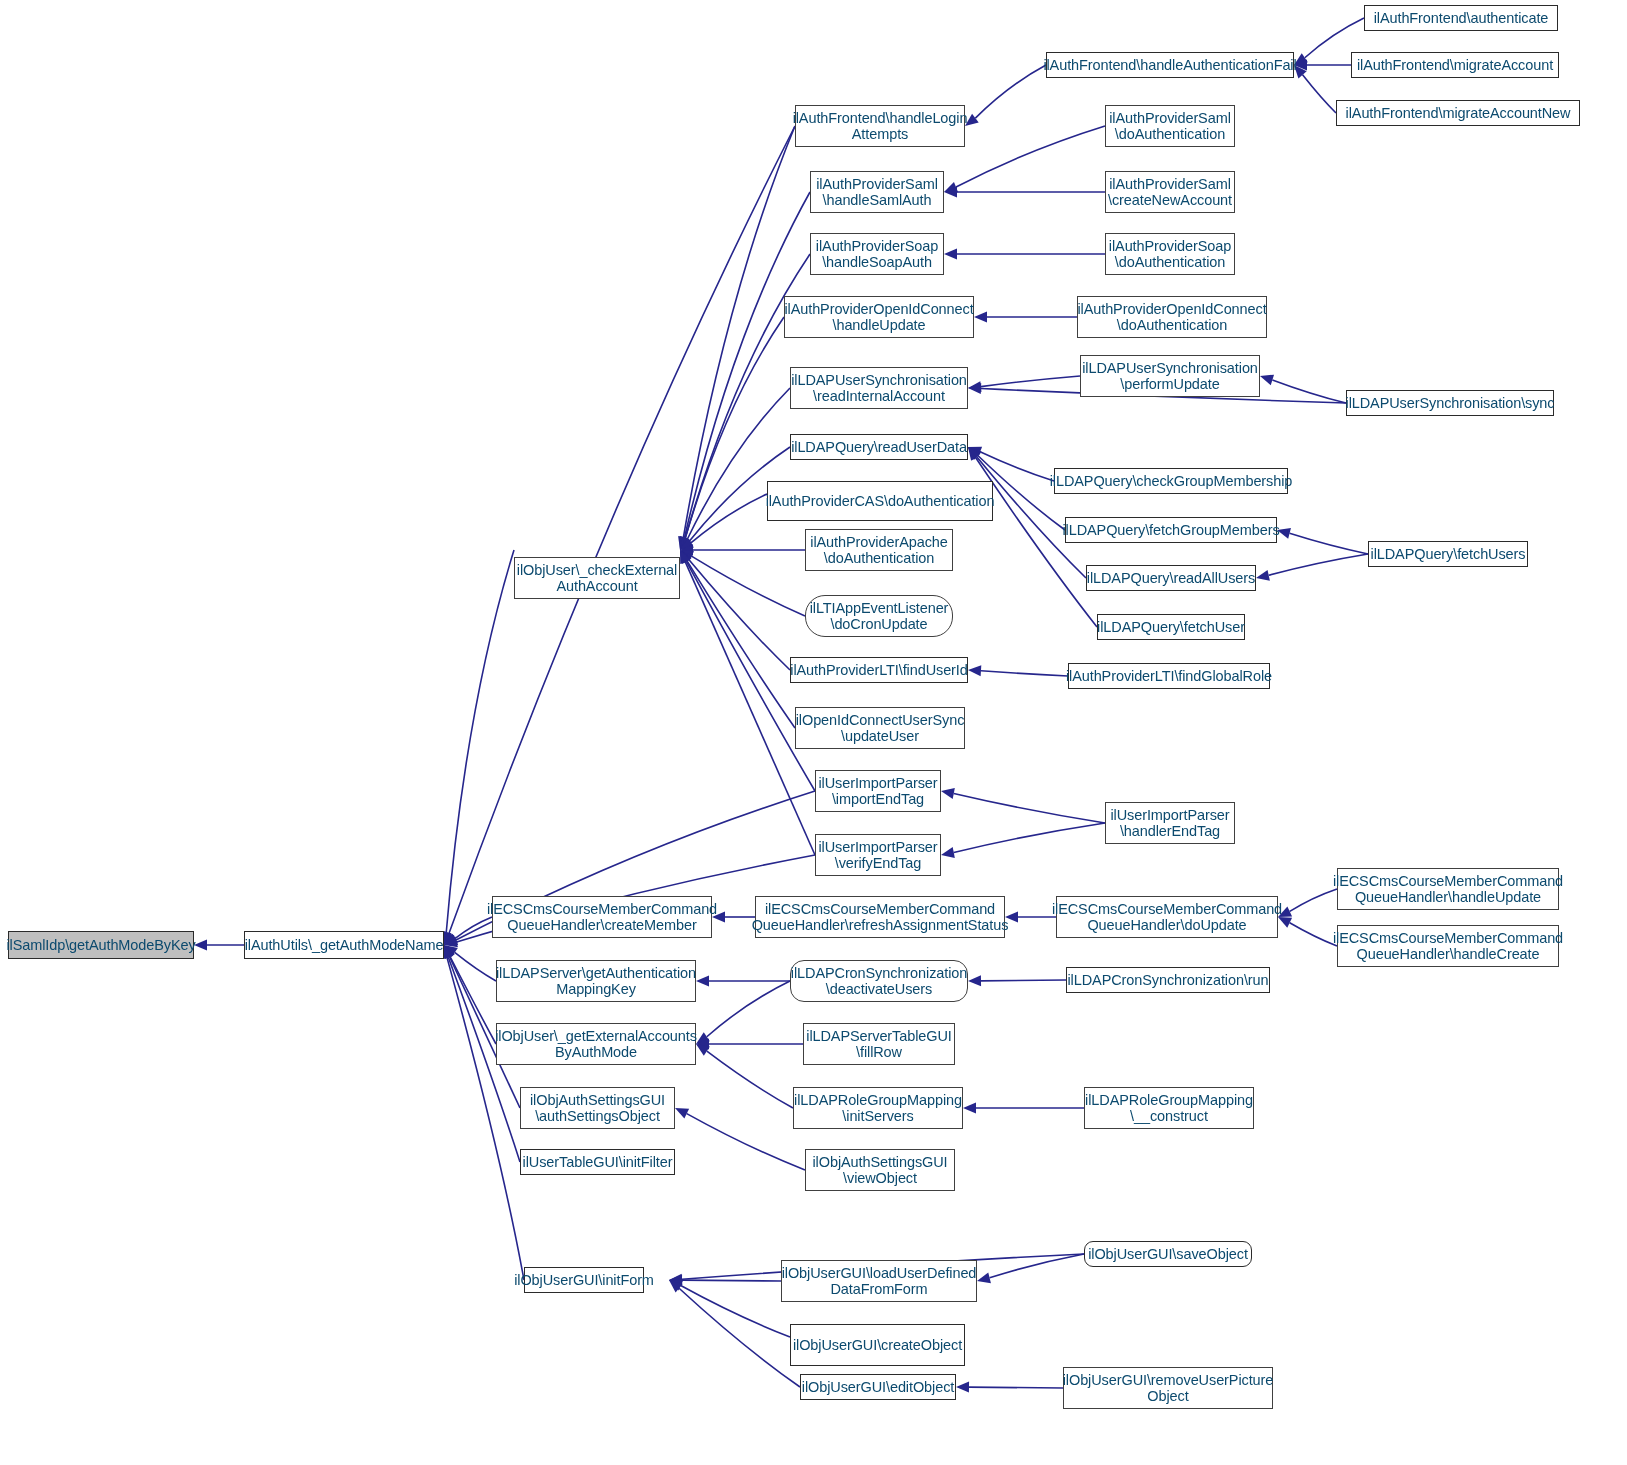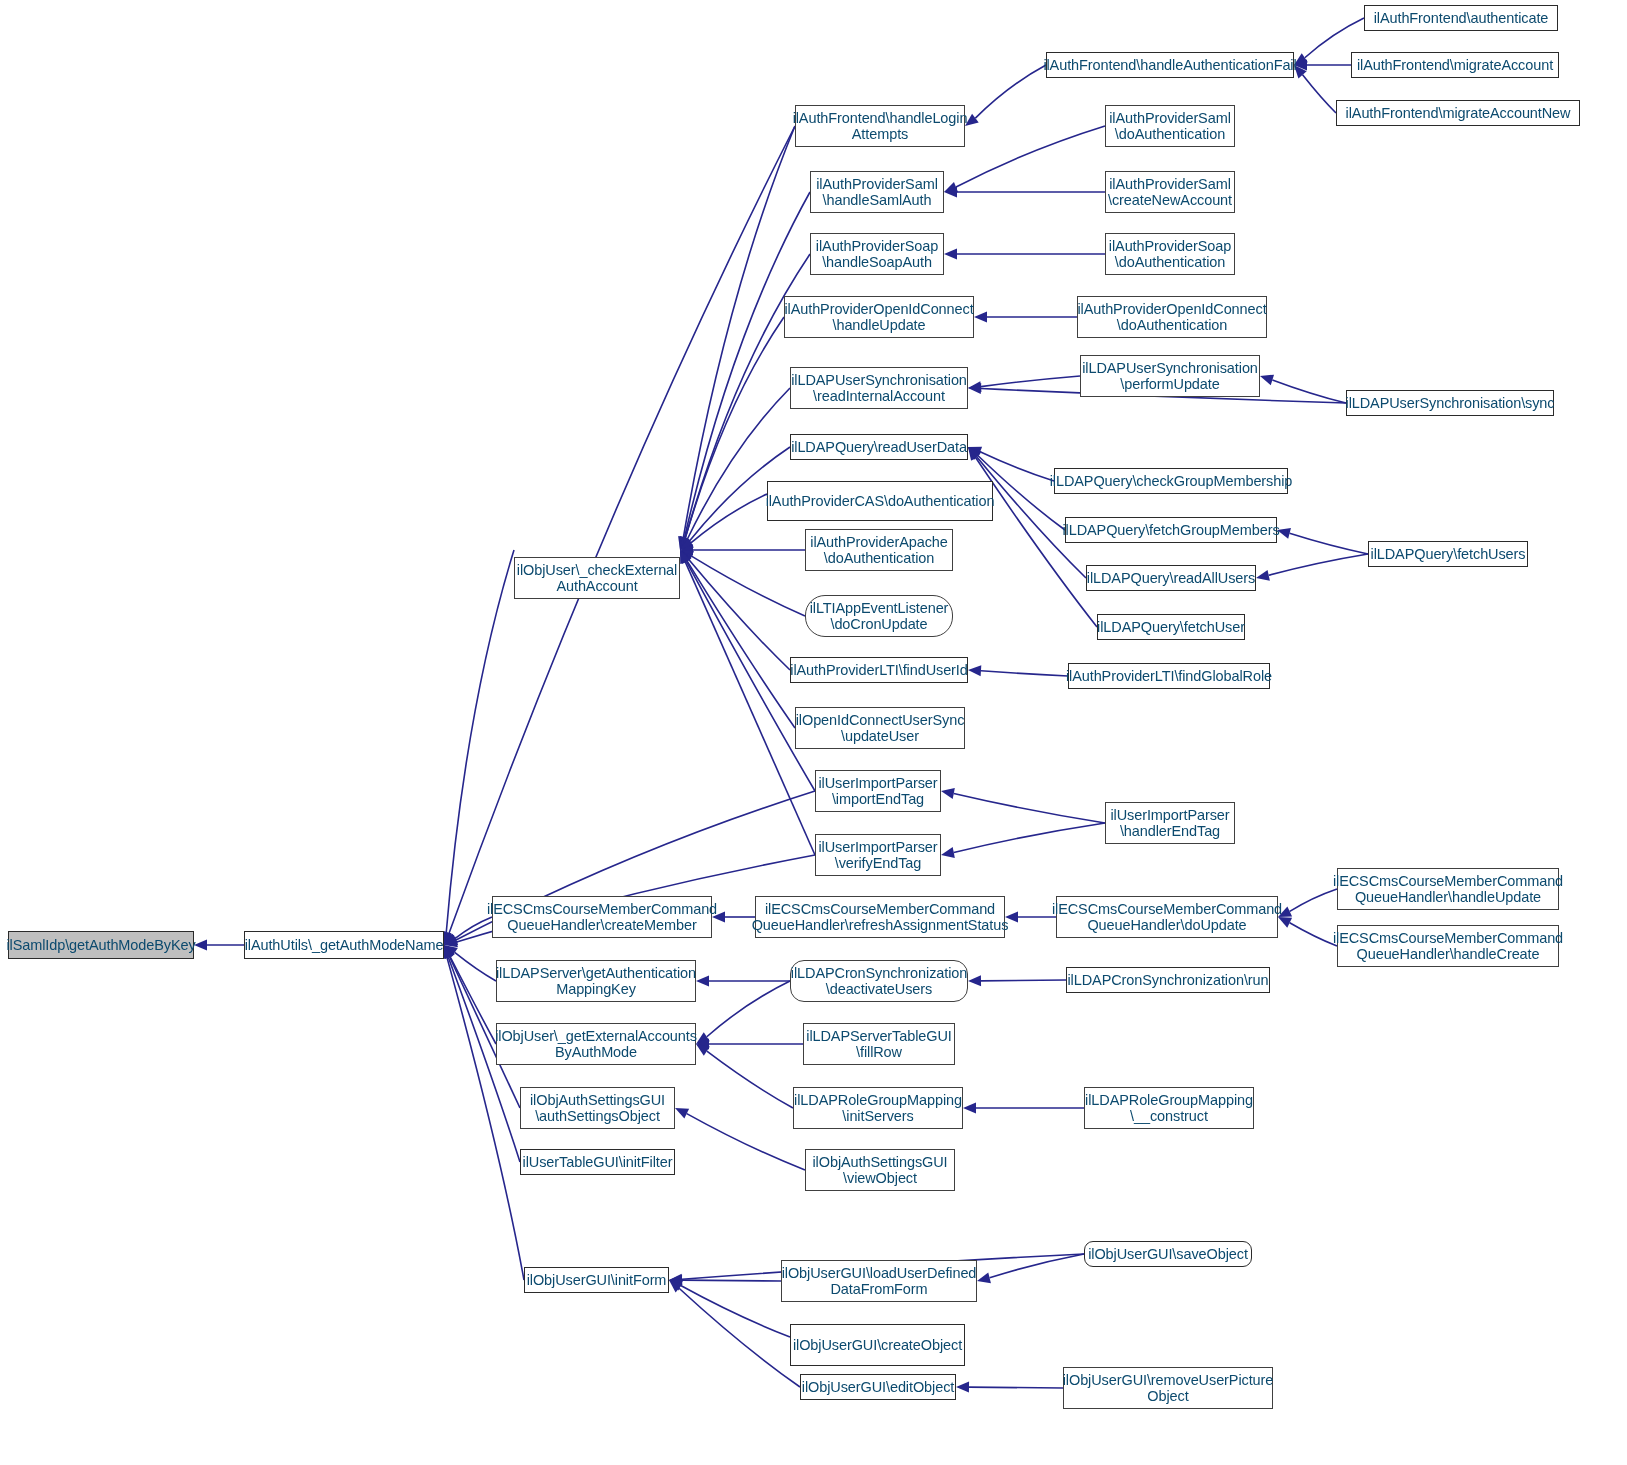--- a/index.html
+++ b/index.html
@@ -221,21 +221,21 @@
 \fillRow</div>
       <div class="node" style="left: 520px; top: 1087px; width: 155px; height: 42px;">ilObjAuthSettingsGUI
 \authSettingsObject</div>
       <div class="node" style="left: 793px; top: 1087px; width: 170px; height: 42px;">ilLDAPRoleGroupMapping
 \initServers</div>
       <div class="node" style="left: 1084px; top: 1087px; width: 170px; height: 42px;">ilLDAPRoleGroupMapping
 \__construct</div>
       <div class="node thin" style="left: 520px; top: 1149px; width: 155px; height: 26px;">ilUserTableGUI\initFilter</div>
       <div class="node" style="left: 805px; top: 1149px; width: 150px; height: 42px;">ilObjAuthSettingsGUI
 \viewObject</div>
-      <div class="node thin" style="left: 524px; top: 1267px; width: 145px; height: 26px; text-align: right;">ilObjUserGUI\initForm</div>
+      <div class="node thin" style="left: 524px; top: 1267px; width: 120px; height: 26px; text-align: right;">ilObjUserGUI\initForm</div>
       <div class="node" style="left: 781px; top: 1260px; width: 196px; height: 42px;">ilObjUserGUI\loadUserDefined
 DataFromForm</div>
       <div class="node thin" style="left: 1084px; top: 1241px; width: 168px; height: 26px; border-radius: 9px;">ilObjUserGUI\saveObject</div>
       <div class="node thin" style="left: 790px; top: 1324px; width: 175px; height: 42px;">ilObjUserGUI\createObject</div>
       <div class="node thin" style="left: 800px; top: 1374px; width: 156px; height: 26px;">ilObjUserGUI\editObject</div>
       <div class="node" style="left: 1063px; top: 1367px; width: 210px; height: 42px;">ilObjUserGUI\removeUserPicture
 Object</div>
       <div class="node thin" style="left: 1046px; top: 52px; width: 248px; height: 26px;">ilAuthFrontend\handleAuthenticationFail</div>
       <div class="node thin" style="left: 1364px; top: 5px; width: 194px; height: 26px;">ilAuthFrontend\authenticate</div>
       <div class="node thin" style="left: 1351px; top: 52px; width: 208px; height: 26px;">ilAuthFrontend\migrateAccount</div>

